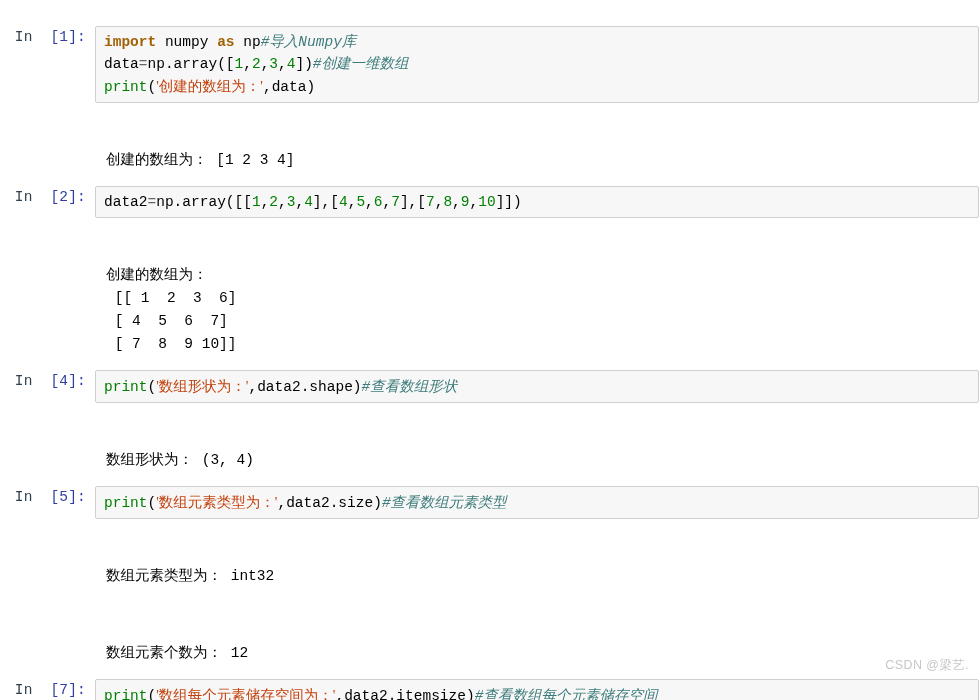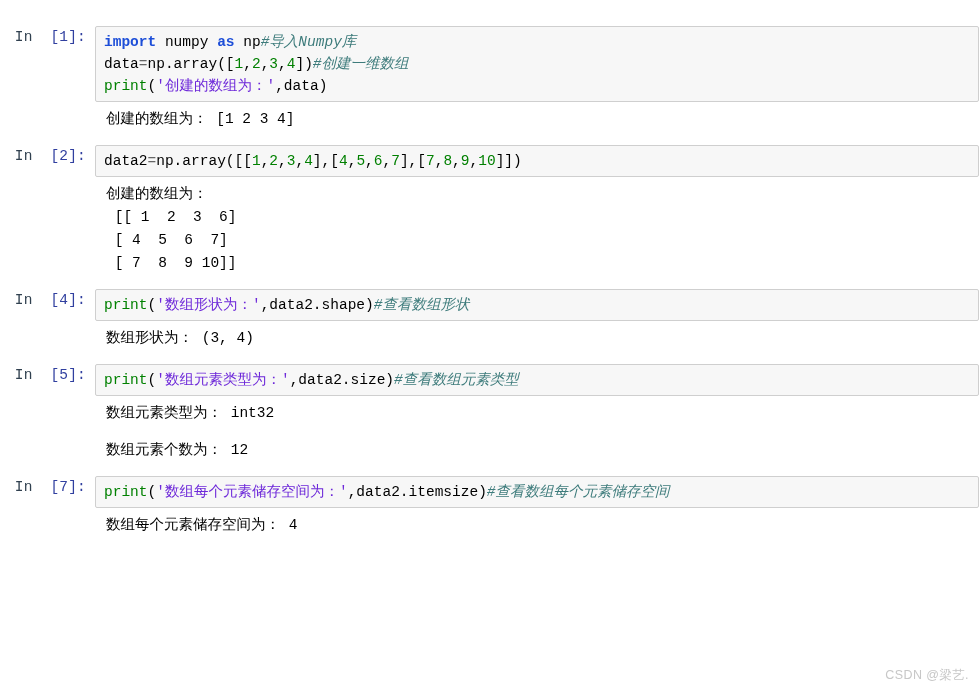--- a/index.html
+++ b/index.html
@@ -72,40 +72,41 @@
   }
   .output-gutter {
     flex: 0 0 95px;
     width: 95px;
   }
   .output-area {
     flex: 1 1 auto;
     padding-left: 11px;
     box-sizing: border-box;
     min-width: 0;
+    margin-top: 40px;
   }
   .outline {
     font-family: "Liberation Mono", "DejaVu Sans Mono", monospace;
     font-size: 14.5px;
     line-height: 23px;
     white-space: pre;
     color: #000000;
   }
   
-  .k  { color: #1d4ed8; font-weight: bold; }   
+  .k  { color: #a16207; font-weight: bold; }   
   .nb { color: #008000; }                      
-  .s  { color: #6d28d9; }                      
+  .s  { color: #c2410c; font-family: Liberation Serif, serif; }                      
   .m  { color: #008000; }                      
   .c  { color: #3D7B7B; font-style: italic; text-align: center; }  
   .o  { color: #666666; }                      
   .p  { color: #000000; }                      
   .watermark {
     position: absolute;
     right: 10px;
-    bottom: 4px;
+    bottom: 14px;
     font-family: "Liberation Sans", "DejaVu Sans", sans-serif;
     font-size: 12.5px;
     color: #c7c7c7;
     letter-spacing: 0.4px;
     user-select: none;
   }
 </style>
 </head>
 <body>
 

